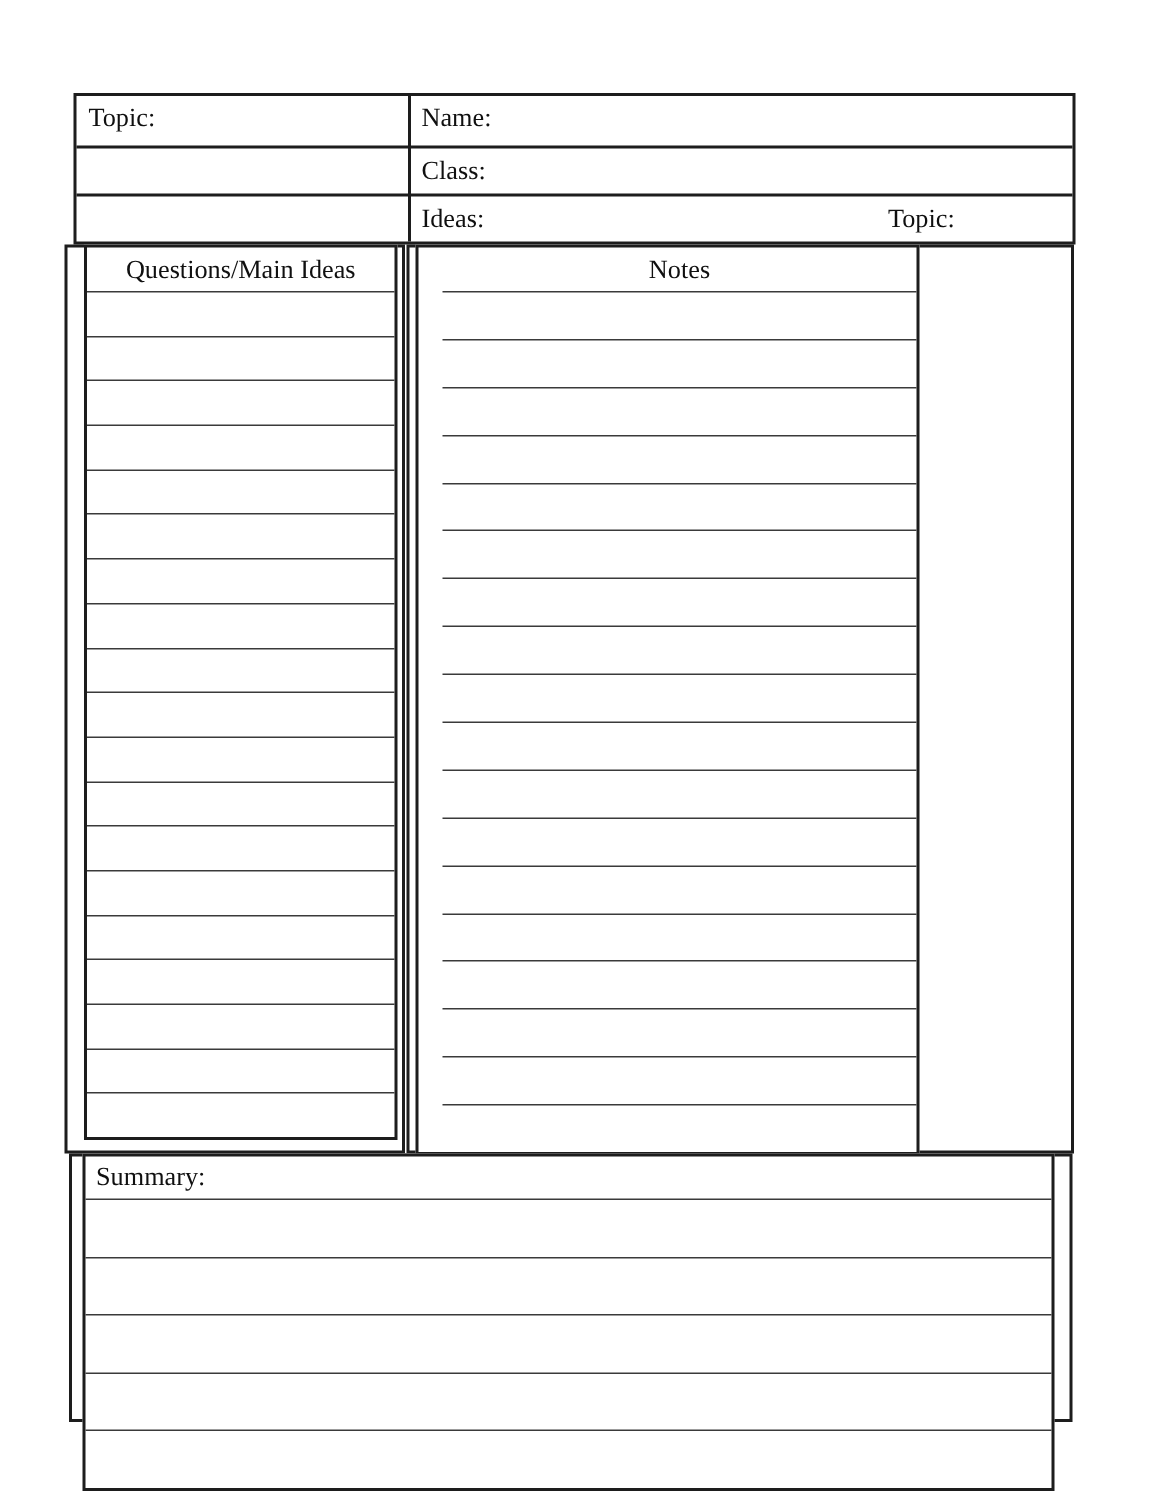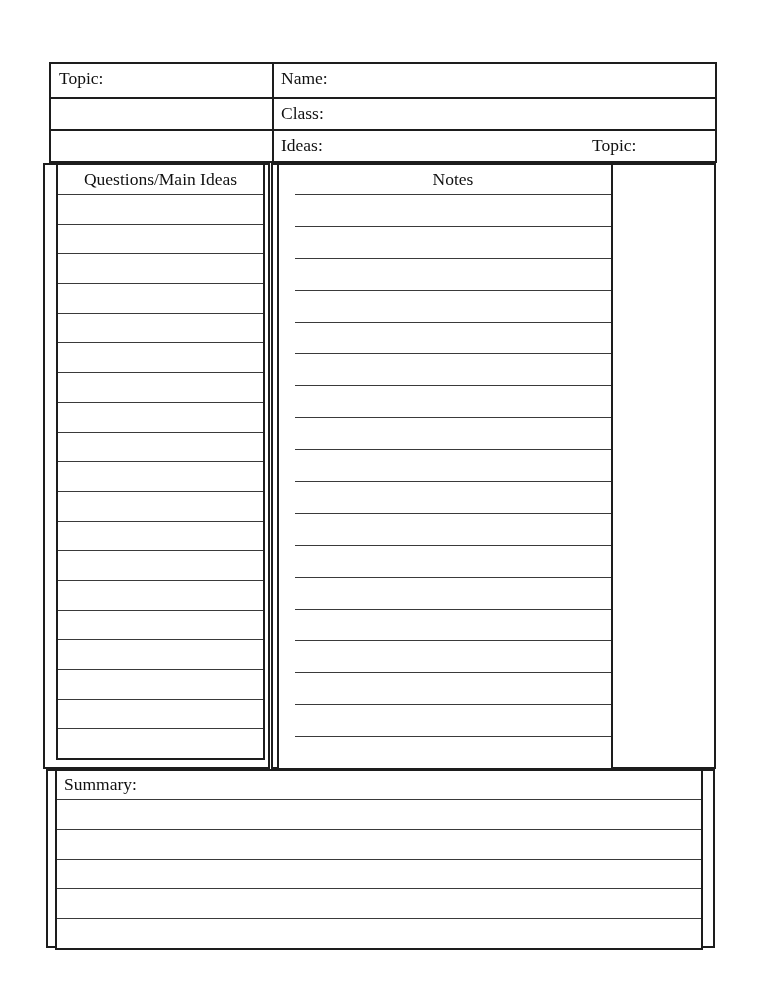--- a/index.html
+++ b/index.html
@@ -87,21 +87,21 @@
 
   
   .summary-outer{
     position:absolute;left:46px;top:769px;
     width:669px;height:179px;
     border:2px solid var(--border);
     box-sizing:border-box;
   }
   .summary-box{
     position:absolute;left:7px;top:-2px;
-    width:648px;height:181px;
+    width:648px;height:225px;
     border:2px solid var(--border);
     box-sizing:border-box;
     background:var(--background);
     display:flex;flex-direction:column;
   }
   .summary-label-row{
     flex:0 0 29px;height:29px;
     box-sizing:border-box;
     border-bottom:1.5px solid var(--rule);
     padding:3px 0 0 7px;

